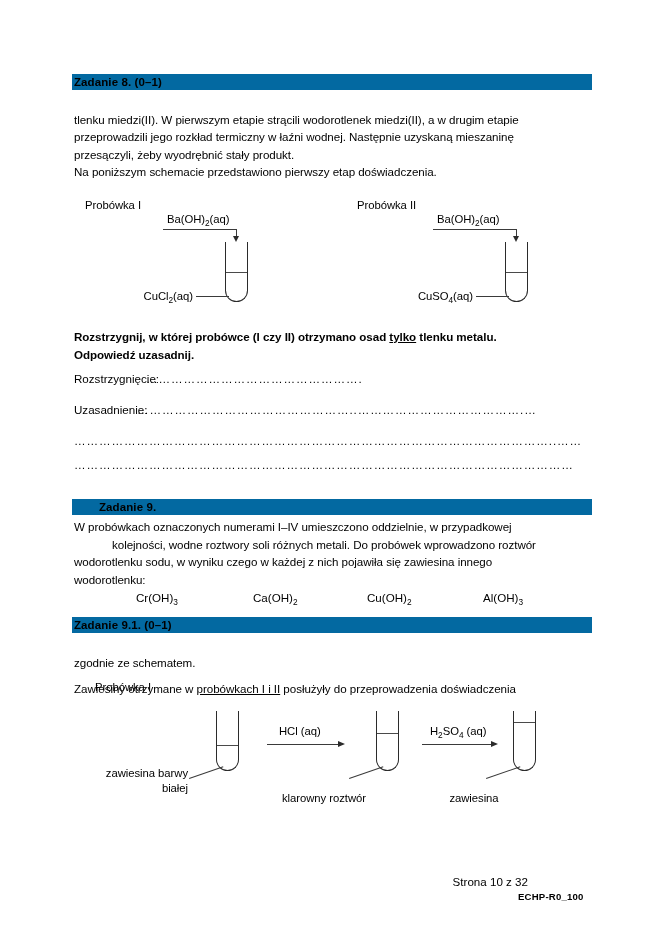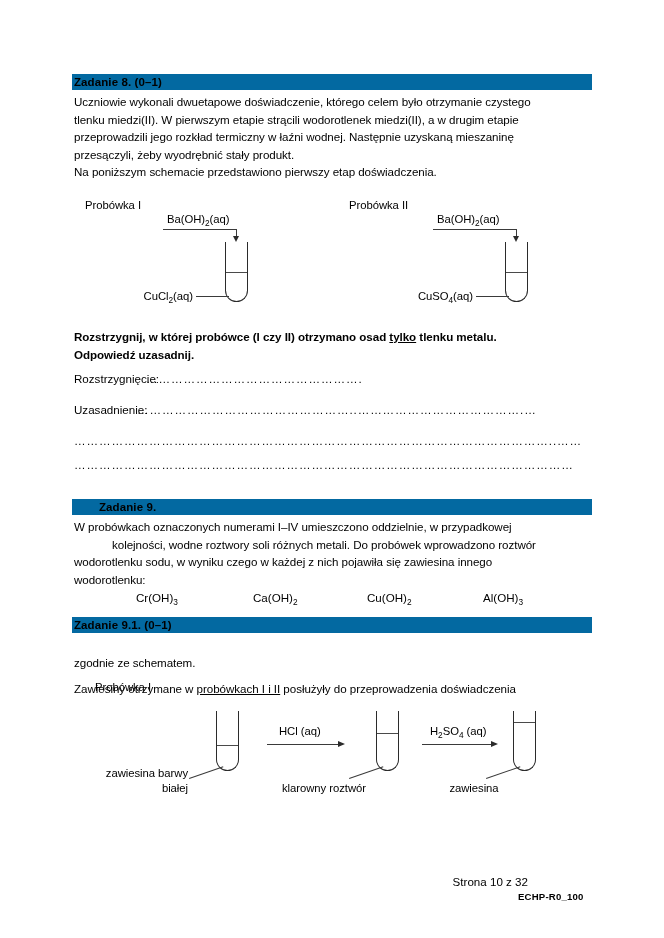--- a/index.html
+++ b/index.html
@@ -85,21 +85,21 @@
     background: #4a4a4a;
   }
   .lbl {
     position: absolute;
     font-size: 11.3px;
     line-height: 15px;
     white-space: nowrap;
     letter-spacing: -0.05px;
   }
   .lbl.r { text-align: right; }
-  .lbl.c { text-align: center; }
+  .lbl.c { text-align: center; margin-top: 10px; }
 
   
   .arrow-down {
     position: absolute;
     width: 0; height: 0;
     border-left: 3.4px solid transparent;
     border-right: 3.4px solid transparent;
     border-top: 6.5px solid #2b2b2b;
   }
   .arrow-right {
@@ -155,21 +155,20 @@
     letter-spacing: 0.2px;
   }
 </style>
 </head>
 <body>
 
 <div class="page">
 
   <div class="task-bar" style="top:74px;">Zadanie 8. (0–1)</div>
 
-  <div class="para" style="top:93px;">Uczniowie wykonali dwuetapowe doświadczenie, którego celem było otrzymanie czystego</div>
   <div class="para" style="top:110.5px;">tlenku miedzi(II). W pierwszym etapie strącili wodorotlenek miedzi(II), a w drugim etapie</div>
   <div class="para" style="top:128px;">przeprowadzili jego rozkład termiczny w łaźni wodnej. Następnie uzyskaną mieszaninę</div>
   <div class="para" style="top:145.5px;">przesączyli, żeby wyodrębnić stały produkt.</div>
   <div class="para" style="top:163px;">Na poniższym schemacie przedstawiono pierwszy etap doświadczenia.</div>
 
   <div>
 
     <div>
       <div class="lbl" style="left:85px; top:198px;">Probówka I</div>
 
@@ -180,21 +179,21 @@
       <div class="arrow-down" style="left:233px; top:236px;"></div>
 
       <div class="tube" style="left:225px; top:242px; width:23px; height:60px;"></div>
       <div class="liquid-line" style="left:226px; top:272px; width:21px;"></div>
 
       <div class="hline" style="left:196px; top:296px; width:33px;"></div>
       <div class="lbl r" style="left:50px; top:289px; width:143px;"><span>CuCl</span><sub>2</sub><span>(aq)</span></div>
     </div>
 
     <div>
-      <div class="lbl" style="left:349px; top:198px;">Probówka II</div>
+      <div class="lbl" style="left:357px; top:198px;">Probówka II</div>
 
       <div class="lbl" style="left:437px; top:212px;"><span>Ba(OH)</span><sub>2</sub><span>(aq)</span></div>
 
       <div class="hline" style="left:433px; top:229px; width:84px;"></div>
       <div class="vline" style="left:516px; top:229px; height:9px;"></div>
       <div class="arrow-down" style="left:513px; top:236px;"></div>
 
       <div class="tube" style="left:505px; top:242px; width:23px; height:60px;"></div>
       <div class="liquid-line" style="left:506px; top:272px; width:21px;"></div>
 

